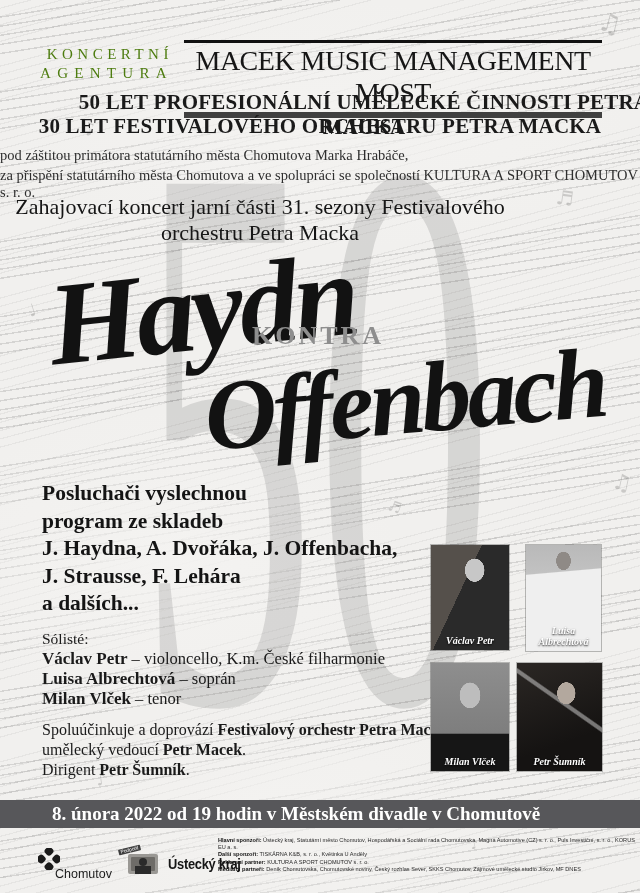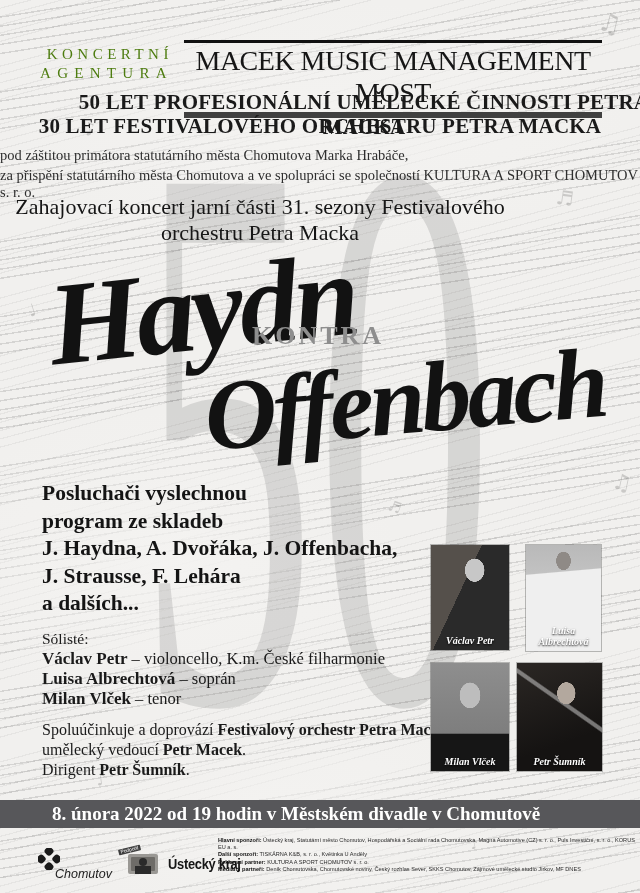--- a/index.html
+++ b/index.html
@@ -87,21 +87,21 @@
     background:
       radial-gradient(ellipse 15px 18px at 58% 28%, #b3a89e 0 60%, rgba(0,0,0,0) 62%),
       linear-gradient(35deg, rgba(0,0,0,0) 58%, rgba(215,215,215,.5) 59% 61%, rgba(0,0,0,0) 62%),
       linear-gradient(160deg,#2b2724,#151312 70%);}
 
   
   .banner{position:absolute;left:0;top:800px;width:640px;height:28px;background:#57575a;}
   .banner .txt{position:absolute;left:52px;top:3px;color:#fff;font-weight:bold;font-size:19px;}
 
   
-  .logo-chomutov{position:absolute;left:38px;top:848px;width:100px;height:36px;font-style:italic;}
+  .logo-chomutov{position:absolute;left:38px;top:848px;width:100px;height:36px;}
   .logo-chomutov svg{position:absolute;left:0;top:0;}
   .logo-chomutov .txt{position:absolute;left:17px;top:19px;font-family:"Liberation Sans",sans-serif;
     font-size:12.5px;color:#1c1c1c;}
   .logo-kraj{position:absolute;left:120px;top:848px;width:150px;height:36px;}
   .logo-kraj .stamp{position:absolute;left:0;top:2px;width:44px;height:28px;}
   .logo-kraj .badge{position:absolute;left:-2px;top:2px;background:#3d3d3d;color:#fff;
     font-family:"Liberation Sans",sans-serif;font-size:7px;line-height:8px;padding:0 3px;
     transform:rotate(-14deg) scale(.7);transform-origin:left top;border-radius:1px;}
   .logo-kraj .txt{position:absolute;left:48px;top:8px;font-family:"Liberation Sans",sans-serif;
     font-weight:bold;font-size:14px;letter-spacing:-.3px;color:#161616;transform:scaleX(.92);transform-origin:left top;}

